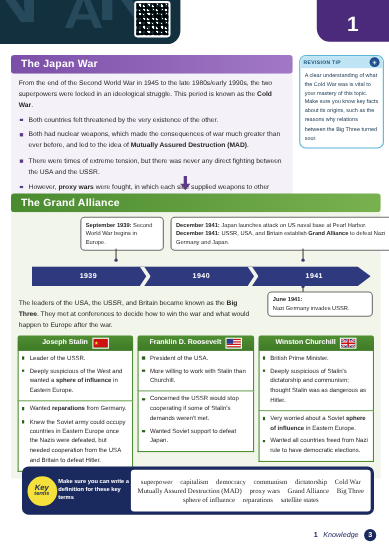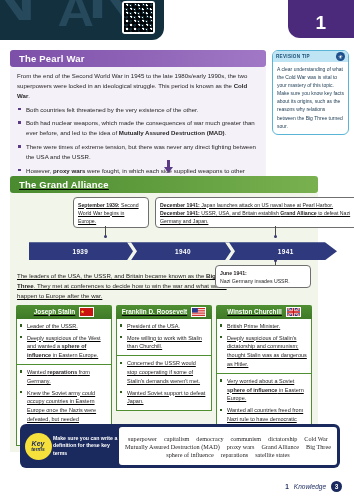--- a/index.html
+++ b/index.html
@@ -91,21 +91,21 @@
   }
   .tip-badge{
     width:9px;height:9px;border-radius:50%;background:#1d4f8c;
     color:#ffffff;font-size:6px;display:flex;align-items:center;justify-content:center;
     flex:0 0 auto;
   }
   .tip-body{padding:3px 4px 4px 4px;font-size:5px;line-height:1.62;color:#1b3a52;}
 
   
   .grand{
-    position:absolute;left:10px;top:176px;width:308px;text-decoration:underline;
+    position:absolute;left:10px;top:176px;width:336px;
   }
   .grand-body{
     background:#f2f5e9;padding:4px 5px 2px 5px;position:relative;
   }
   .date-row{display:flex;align-items:flex-start;gap:6px;padding-left:58px;}
   .date-box{
     border:1px solid #6f6f6f;border-radius:4px;background:#ffffff;
     padding:2.5px 4px;font-size:5.2px;line-height:1.55;color:#231f20;
   }
   .date-box.a{width:66px;flex:0 0 auto;}
@@ -217,21 +217,21 @@
       <div class="qr">
         <div class="qr-grid"></div>
       </div>
     </div>
     <div class="unit-tab">
       <span>1</span>
     </div>
   </div>
 
   <div class="coldwar">
-    <div class="sec-bar sec-purple">The Pearl War</div>
+    <div class="sec-bar sec-purple">The Japan War</div>
     <div class="cw-body">
       <p>From the end of the Second World War in 1945 to the late 1980s/early 1990s, the two superpowers were locked in an ideological struggle. This period is known as the <b>Cold War</b>.</p>
       <ul class="cw-list">
         <li>Both countries felt threatened by the very existence of the other.</li>
         <li>Both had nuclear weapons, which made the consequences of war much greater than ever before, and led to the idea of <b>Mutually Assured Destruction (MAD)</b>.</li>
         <li>There were times of extreme tension, but there was never any direct fighting between the USA and the USSR.</li>
         <li>However, <b>proxy wars</b> were fought, in which each side supplied weapons to other groups fighting against each other.</li>
       </ul>
     </div>
   </div>

